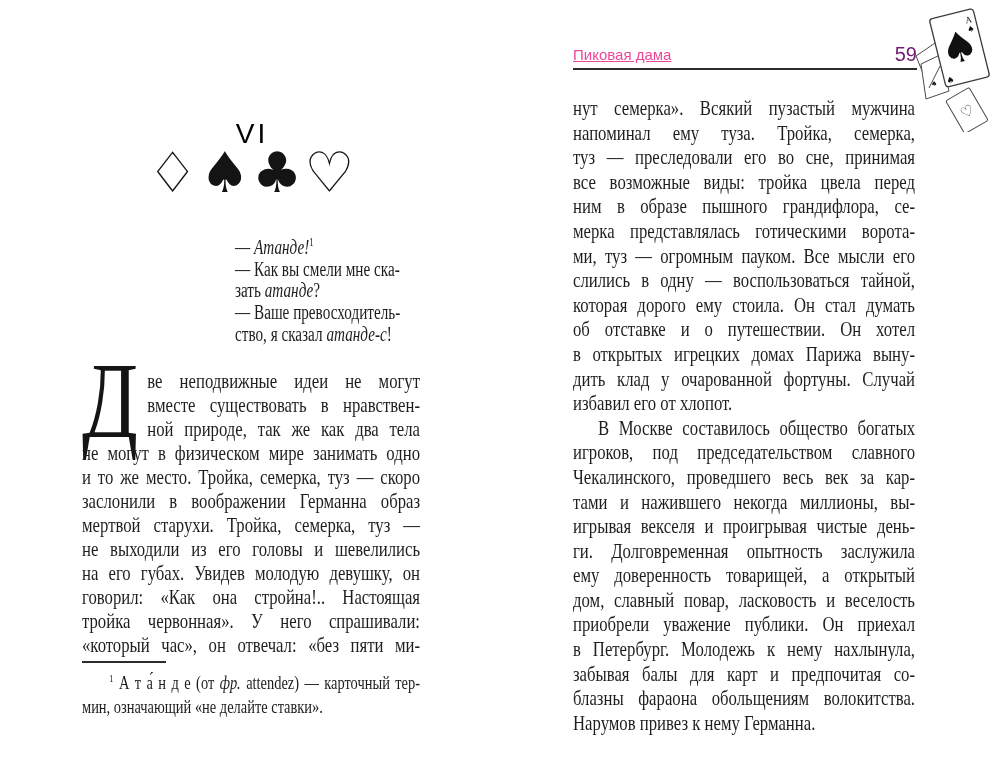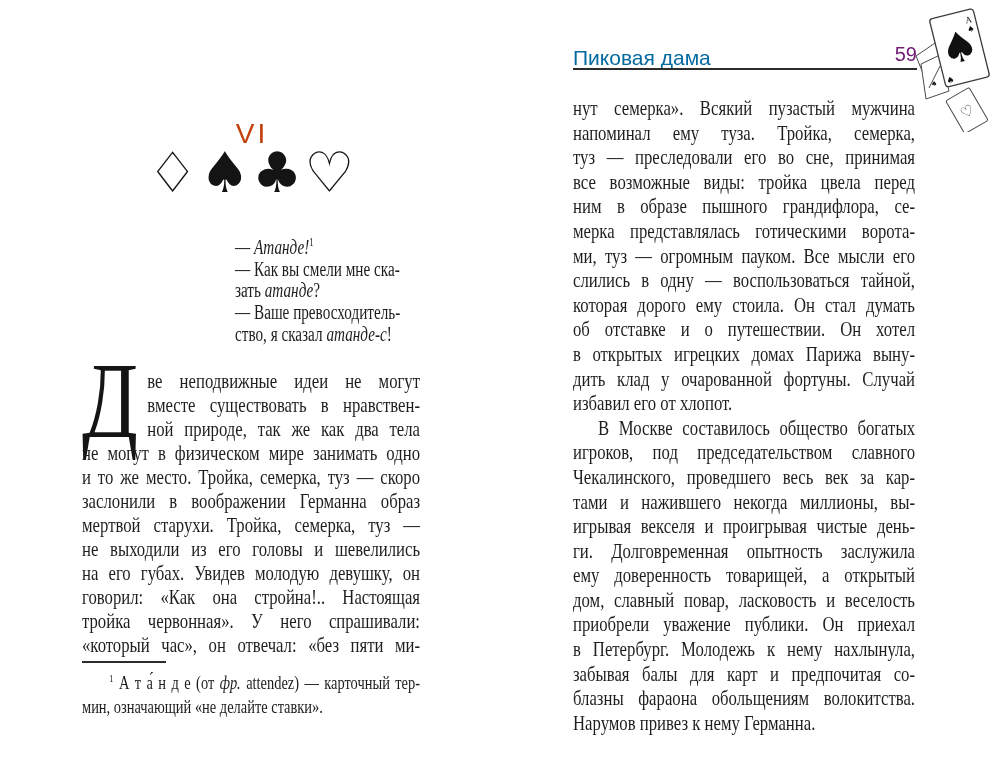--- a/index.html
+++ b/index.html
@@ -3,34 +3,34 @@
 <meta charset="utf-8">
 <style>
   html,body{margin:0;padding:0;background:#fff;}
   .page{
     position:relative;width:1001px;height:783px;background:#ffffff;
     color:#1e1e1e;font-family:"Liberation Serif",serif;overflow:hidden;
   }
   
   .running-title{
     position:absolute;left:573px;top:46px;
-    font-family:"Liberation Sans",sans-serif;font-size:21px;color:#0369a1;
+    font-family:"Liberation Sans",sans-serif;font-size:15px;color:#ec4899;text-decoration:underline;
   }
   .page-num{
     position:absolute;left:855px;top:43px;width:62px;text-align:right;
     font-family:"Liberation Sans",sans-serif;font-size:20px;color:#701a75;
   }
   .header-rule{position:absolute;left:573px;top:68px;width:344px;height:2px;background:#2b2b2b;}
   
   .cards{position:absolute;left:913px;top:4px;width:88px;height:128px;}
   
   .chapter-head{position:absolute;left:82px;top:120px;width:340px;text-align:center;}
   .chapter-number{
     font-family:"Liberation Sans",sans-serif;font-size:28px;line-height:28px;
-    letter-spacing:3px;color:#c2410c;
+    letter-spacing:3px;color:#000000;
   }
   .suits-row{margin-top:5px;font-family:"DejaVu Sans",sans-serif;font-size:56px;line-height:40px;letter-spacing:2px;color:#141414;}
   .suits-row span{vertical-align:top;}
   
   .jline{text-align:justify;text-align-last:justify;}
   .jline.last{text-align:left;text-align-last:auto;}
   .jline.indent{text-indent:33px;}
   .noj .jline{text-align:left;text-align-last:auto;}
   i{font-style:italic;}
   sup{font-size:0.58em;vertical-align:super;line-height:0;}

